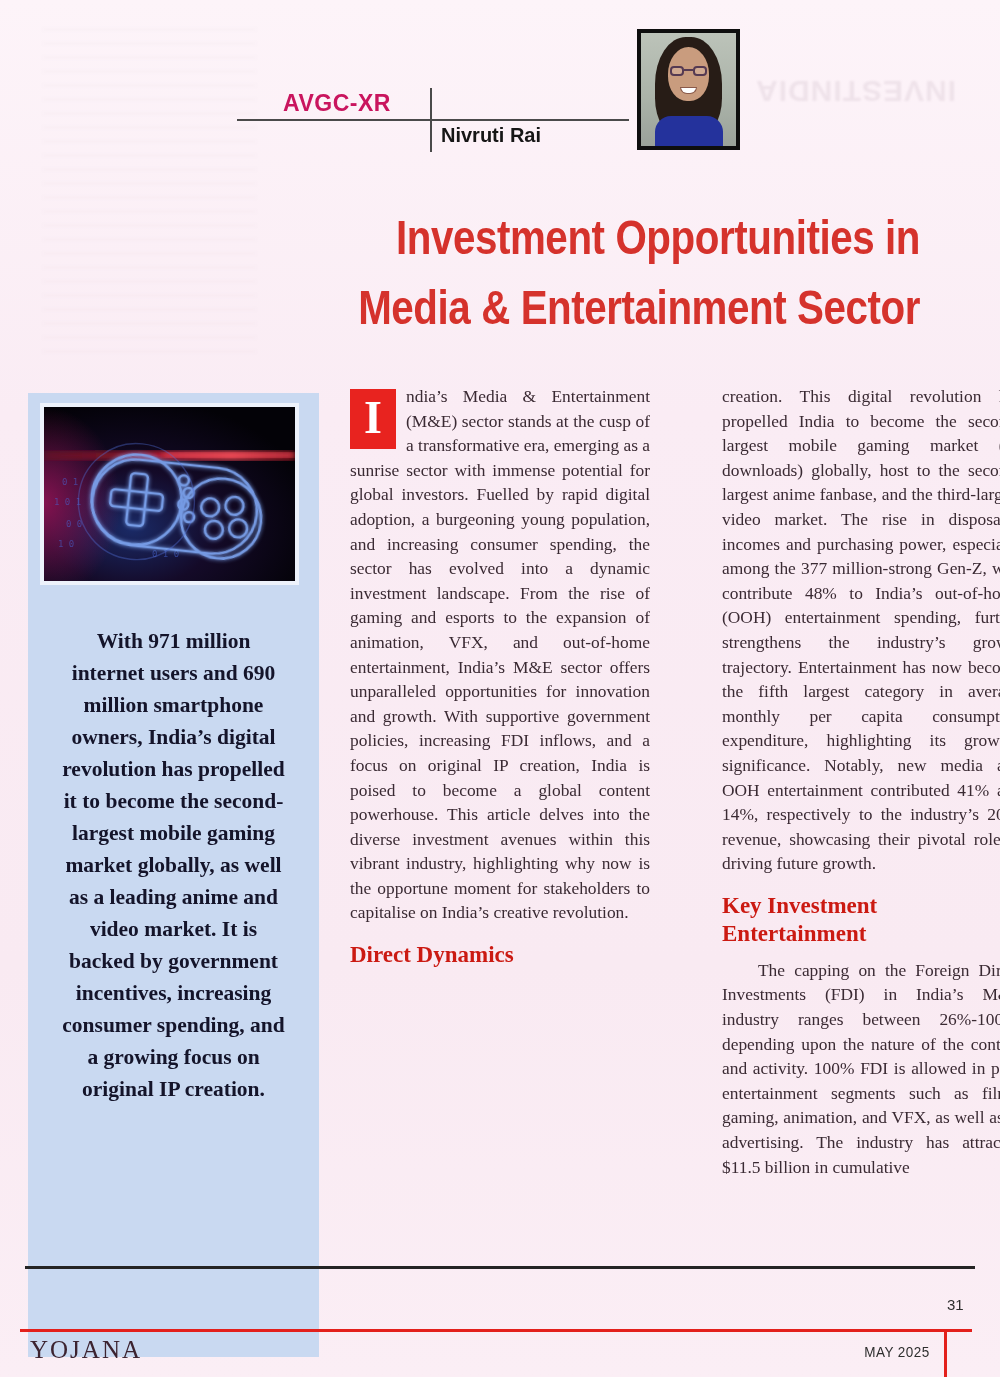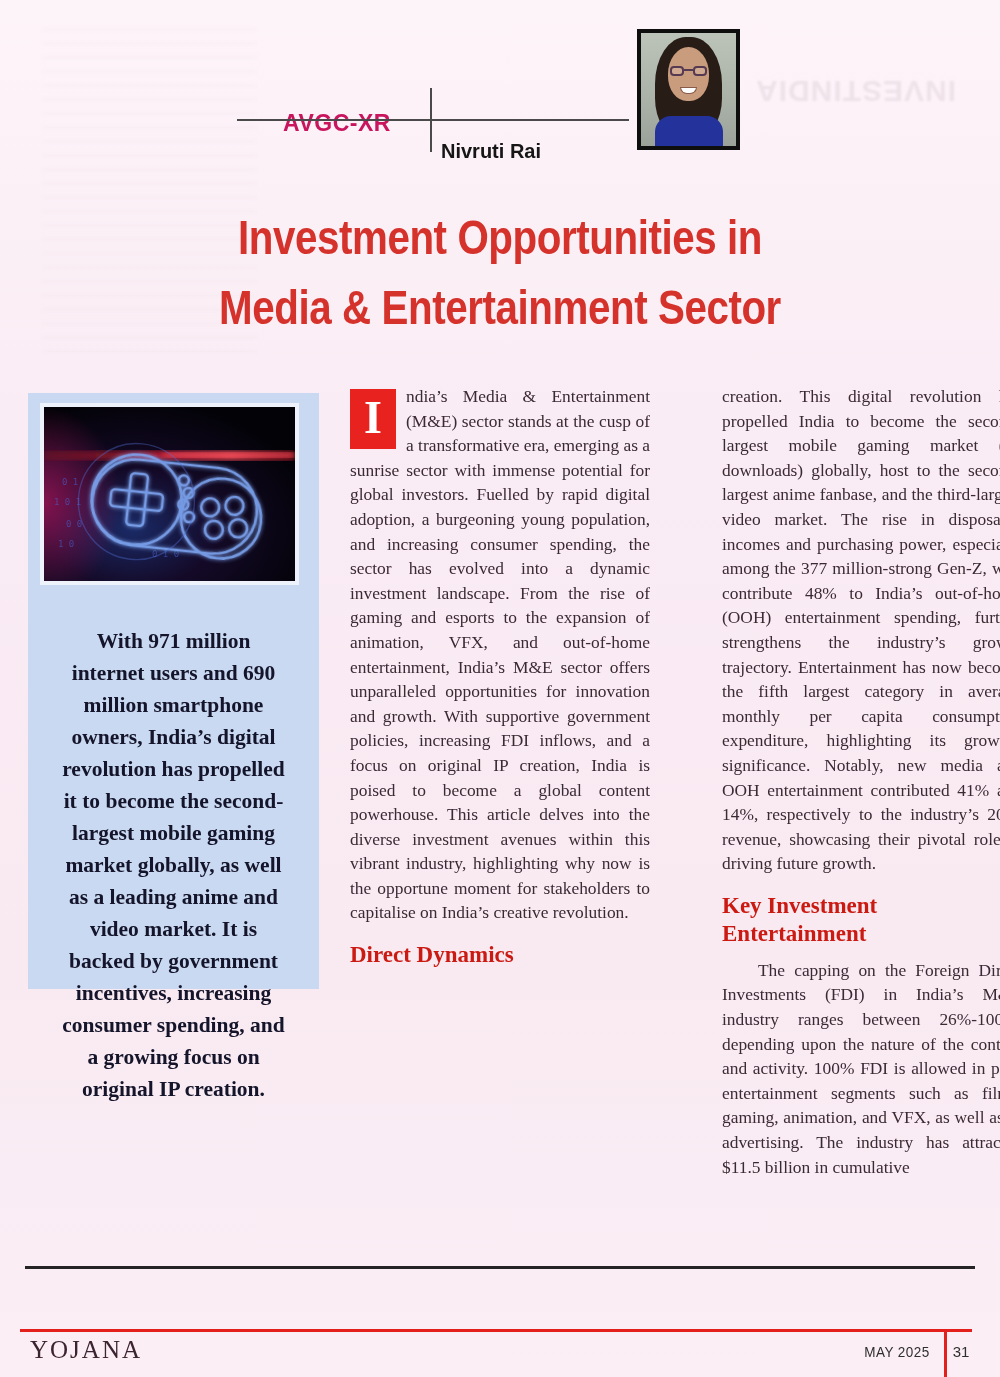--- a/index.html
+++ b/index.html
@@ -21,51 +21,51 @@
     position:absolute;right:44px;top:48px;width:230px;height:60px;
     transform:rotate(180deg);
     font-family:"Liberation Sans",sans-serif;font-weight:700;font-size:30px;
     color:#a78fa0;opacity:.16;letter-spacing:1px;text-align:left;
     filter:blur(1px);
   }
   
   .kicker{
     position:absolute;left:283px;top:90px;
     font-family:"Liberation Sans",sans-serif;font-weight:700;
-    font-size:23px;color:#c9155e;letter-spacing:.5px;margin-top:20px;
+    font-size:23px;color:#c9155e;letter-spacing:.5px;
   }
   .h-rule{position:absolute;left:237px;top:119px;width:392px;height:2px;background:#4a4a4a;}
   .v-rule{position:absolute;left:430px;top:88px;width:2px;height:64px;background:#4a4a4a;}
   .author-name{
     position:absolute;left:441px;top:124px;
     font-family:"Liberation Sans",sans-serif;font-weight:700;
-    font-size:20px;color:#161616;margin-top:16px;
+    font-size:20px;color:#161616;
   }
   
   .photo{position:absolute;left:637px;top:29px;width:103px;height:121px;background:#0e0e0e;padding:4px;box-sizing:border-box;}
   .photo-inner{position:relative;width:100%;height:100%;overflow:hidden;background:linear-gradient(180deg,#bcc3b9 0%,#aab2a8 60%,#9aa29a 100%);}
   .hair{position:absolute;left:14px;top:4px;width:67px;height:102px;background:#271c16;border-radius:46% 46% 40% 40%;}
   .face{position:absolute;left:27px;top:14px;width:41px;height:54px;background:#c99c7e;border-radius:50% 50% 46% 46%;}
   .glasses{position:absolute;left:29px;top:33px;width:37px;height:11px;}
   .lens{position:absolute;width:14px;height:10px;border:2px solid #553a52;border-radius:4px;background:rgba(255,255,255,.15);box-sizing:border-box;}
   .lens.l{left:0;} .lens.r{right:0;}
   .bridge{position:absolute;left:14px;top:3px;width:9px;height:2px;background:#553a52;}
   .smile{position:absolute;left:39px;top:54px;width:17px;height:7px;background:#fff;border:1px solid #8a5a4a;border-radius:0 0 9px 9px;box-sizing:border-box;}
   .shirt{position:absolute;left:14px;bottom:-4px;width:68px;height:34px;background:#24329c;border-radius:16px 16px 0 0;}
   
-  .title-wrap{position:absolute;left:0;top:203px;width:1000px;text-align:center;}
+  .title-wrap{position:absolute;left:0;top:203px;width:1000px;text-align:right;}
   .title-line{
     display:block;
     font-family:"Liberation Sans",sans-serif;font-weight:700;
     font-size:48px;line-height:70px;color:#d5322c;
     transform:scaleX(.84);transform-origin:50% 50%;
     letter-spacing:-.5px;white-space:nowrap;
   }
   
-  .sidebar{position:absolute;left:28px;top:393px;width:291px;height:596px;background:#c9d9f1;}
+  .sidebar{position:absolute;left:28px;top:393px;width:291px;height:964px;background:#c9d9f1;}
   .side-image{
     position:absolute;left:12px;top:10px;width:259px;height:182px;
     border:4px solid #edf2fb;background:#05030a;box-sizing:border-box;
   }
   .quote{
     position:absolute;left:0;top:232px;width:100%;box-sizing:border-box;
     padding:0 32px;text-align:center;
     font-weight:700;font-size:21.5px;line-height:32px;color:#14142a;
   }
   
@@ -98,21 +98,21 @@
   .magazine{
     position:absolute;left:30px;top:1336px;
     font-family:"Liberation Serif",serif;font-size:25px;letter-spacing:2px;color:#3c2330;
   }
   .issue{
     position:absolute;right:70px;top:1343px;
     font-family:"Liberation Sans",sans-serif;font-size:15px;color:#2e2e2e;
     transform:scaleX(.9);transform-origin:100% 50%;letter-spacing:.5px;
   }
   .pagenum{
-    position:absolute;left:947px;top:1343px;width:28px;text-align:center;
+    position:absolute;left:947px;top:1296px;width:28px;
     font-family:"Liberation Sans",sans-serif;font-size:15px;color:#2e2e2e;
   }
 </style>
 </head>
 <body>
 
 <div class="page">
 
   <div class="bleed-left"></div>
   <div class="bleed-right">INVESTINDIA</div>

